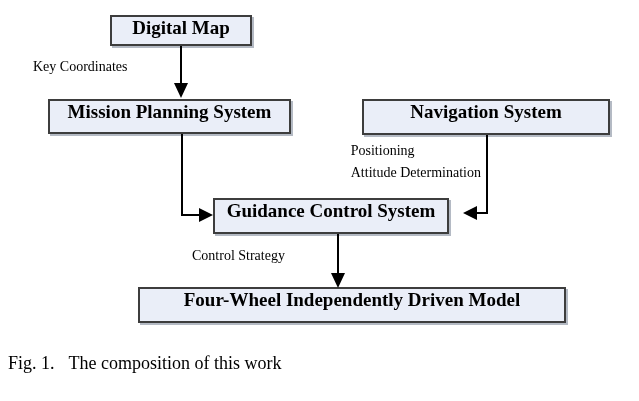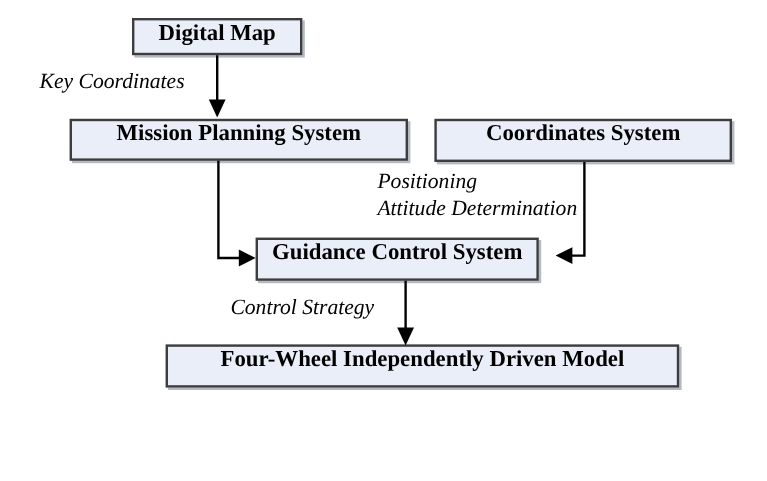--- a/index.html
+++ b/index.html
@@ -28,29 +28,28 @@
     box-shadow: 2px 2px 0 var(--node-shadow);
     display: flex;
     justify-content: center;
     font-weight: bold;
     font-size: 19px;
     color: var(--text);
     white-space: nowrap;
     text-align: center;
   }
   #node-digital-map   { left: 110px; top: 15px;  width: 142px; height: 31px; }
-  #node-mission       { left: 58px;  top: 99px;  width: 282px; height: 35px; }
+  #node-mission       { left: 48px;  top: 99px;  width: 243px; height: 35px; }
   #node-navigation    { left: 362px; top: 99px;  width: 248px; height: 36px; }
   #node-guidance      { left: 213px; top: 198px; width: 236px; height: 36px; }
   #node-four-wheel    { left: 138px; top: 287px; width: 428px; height: 36px; }
 
   .edge-label {
     position: absolute;
-    font-style: italic;
-    font-size: 18px;
+    font-size: 14px;
     color: var(--text);
     white-space: nowrap;
     line-height: 22px;
   }
   #label-key-coordinates     { left: 33px;  top: 56px; }
   #label-coordinate-series   { left: 20px;  top: 158px; }
   #label-positioning         { right: 158px; top: 140px; text-align: left; }
   #label-control-strategy    { left: 192px; top: 245px; }
 
   .connectors {
@@ -80,21 +79,21 @@
 
   <div class="node" id="node-digital-map">
     <span>Digital Map</span>
   </div>
 
   <div class="node" id="node-mission">
     <span>Mission Planning System</span>
   </div>
 
   <div class="node" id="node-navigation">
-    <span>Coordinates System</span>
+    <span>Navigation System</span>
   </div>
 
   <div class="node" id="node-guidance">
     <span>Guidance Control System</span>
   </div>
 
   <div class="node" id="node-four-wheel">
     <span>Four-Wheel Independently Driven Model</span>
   </div>
 
@@ -124,14 +123,18 @@
   <div class="edge-label" id="label-key-coordinates">Key Coordinates</div>
 
 
   <div class="edge-label" id="label-positioning">
     <div>Positioning</div>
     <div>Attitude Determination</div>
   </div>
 
   <div class="edge-label" id="label-control-strategy">Control Strategy</div>
 
+  <div class="caption">
+    <span class="fig-label">Fig. 1.</span>
+    <span>The composition of this work</span>
+  </div>
 
 </div>
 
 </body></html>

